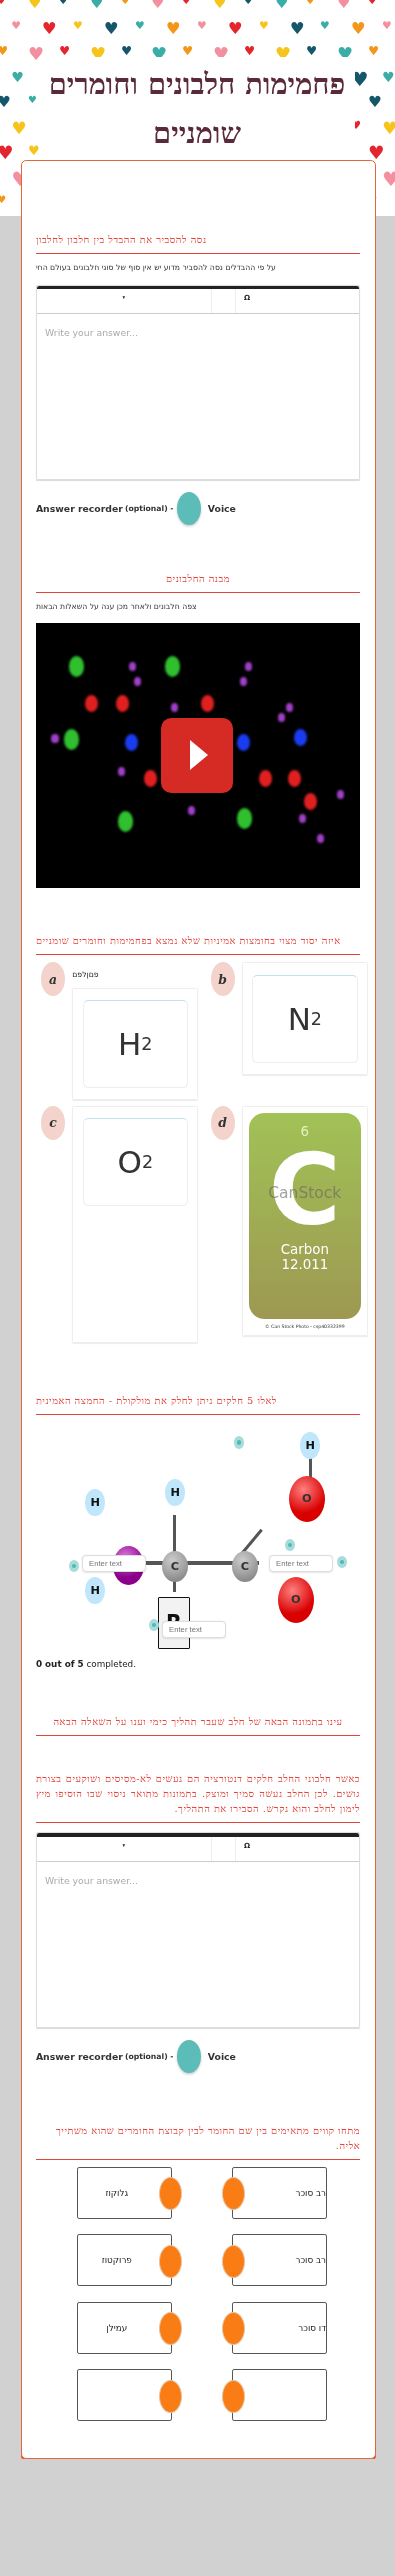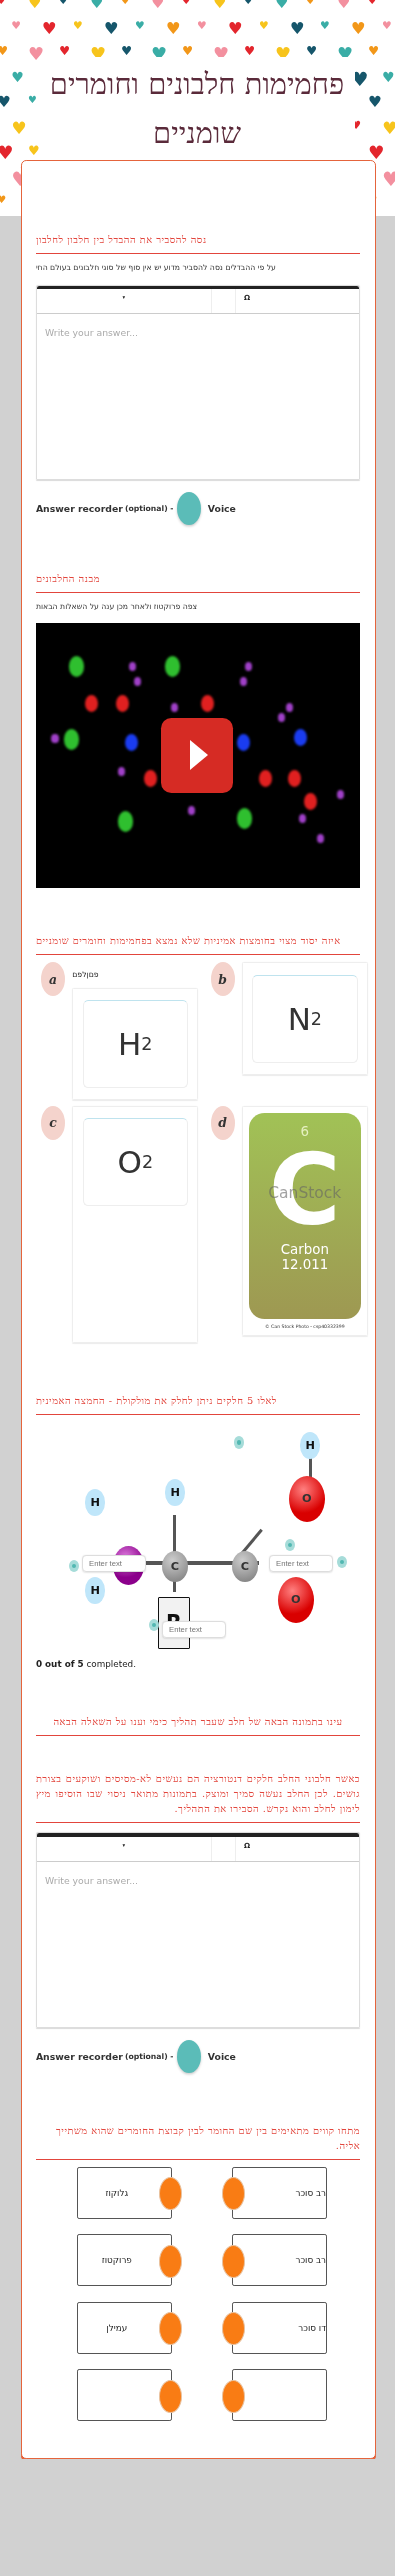--- a/index.html
+++ b/index.html
@@ -1,20 +1,20 @@
 <!DOCTYPE html>
 <html style="font-size:8.2px"><head>
 <meta charset="utf-8">
 <style>
   * { box-sizing: border-box; margin: 0; padding: 0; }
   body { width: 396px; background: #d1d1d1; font-family: "DejaVu Sans", sans-serif; color: #222; }
   .hero { position: relative; width: 396px; height: 216px; background: #fff; overflow: hidden; }
   .heart { position: absolute; font-size: 15.5px; line-height: 1; }
   .title-box { position: absolute; left: 39px; top: 57px; width: 316px; height: 103px; background: #fff; display: flex; align-items: center; justify-content: center; text-align: center; }
-  .title-box h1 { font-family: "DejaVu Serif", serif; font-size: 29px; line-height: 49px; color: #5a2a3a; font-weight: normal; direction: rtl; }
+  .title-box h1 { font-family: "DejaVu Serif", serif; font-size: 29px; line-height: 49px; color: #5a2a3a; font-weight: bold; direction: rtl; }
   .sheet { position: relative; margin: -56px auto 0; width: 355px; background: #fff; border: 1.5px solid #e5643c; border-top-width: 1.5px; border-radius: 5.2px; box-shadow: 0 2.1px 0 #e5643c; padding: 0 14.4px 20.6px; z-index: 2; }
   .spacer-top { height: 62px; }
   .q { padding-top: 6.2px; }
   .qtitle { font-family: "DejaVu Serif", serif; color: #e2453c; font-size: 9.8px; direction: rtl; text-align: right; line-height: 1.5; letter-spacing: 0.5px; padding: 4.1px 0 5.2px; border-bottom: 0.8px solid #e2453c; margin-bottom: 7.2px; }
   .qtitle.ltr-align { text-align: left; }
   .qtext { direction: rtl; text-align: left; font-size: 7.7px; color: #333; line-height: 1.8; }
   .editor { margin-top: 9.3px; border: 0.5px solid #ddd; border-radius: 2.1px 2.1px 1px 1px; box-shadow: 0 0.5px 1px rgba(0,0,0,0.15); }
   .editor-bar { height: 3.6px; background: #222; border-radius: 2.1px 2.1px 0 0; }
   .editor-tools { display: flex; height: 25px; border-bottom: 1px solid #ccc; }
   .tool-sel { width: 175px; border-right: 0.5px solid #eee; display: flex; justify-content: center; padding-top: 5.2px; font-size: 5.2px; }
@@ -209,22 +209,22 @@
     </div>
     <div class="recorder">
       <span>Answer recorder</span>
       <span class="opt">(optional) -</span>
       <div class="rec-btn"></div>
       <span>Voice</span>
     </div>
   </section>
 
   <section class="q" style="margin-top:36px">
-    <div class="qtitle" style="text-align:left">מבנה החלבונים</div>
-    <div class="qtext">צפה פרוקטוז ולאחר מכן ענה על השאלות הבאות</div>
+    <div class="qtitle" style="text-align:center">מבנה החלבונים</div>
+    <div class="qtext">צפה חלבונים ולאחר מכן ענה על השאלות הבאות</div>
     <div class="video">
       <div class="atom" style="left:33px;top:33px;width:15.5px;height:20.6px;background:#2fbf2f"></div>
       <div class="atom" style="left:28px;top:106px;width:15.5px;height:20.6px;background:#2fbf2f"></div>
       <div class="atom" style="left:129px;top:33px;width:15.5px;height:20.6px;background:#2fbf2f"></div>
       <div class="atom" style="left:82px;top:188px;width:15.5px;height:20.6px;background:#2fbf2f"></div>
       <div class="atom" style="left:201px;top:185px;width:15.5px;height:20.6px;background:#2fbf2f"></div>
       <div class="atom" style="left:49px;top:72px;width:13.4px;height:17.5px;background:#e02020"></div>
       <div class="atom" style="left:80px;top:72px;width:13.4px;height:17.5px;background:#e02020"></div>
       <div class="atom" style="left:108px;top:147px;width:13.4px;height:17.5px;background:#e02020"></div>
       <div class="atom" style="left:165px;top:72px;width:13.4px;height:17.5px;background:#e02020"></div>

